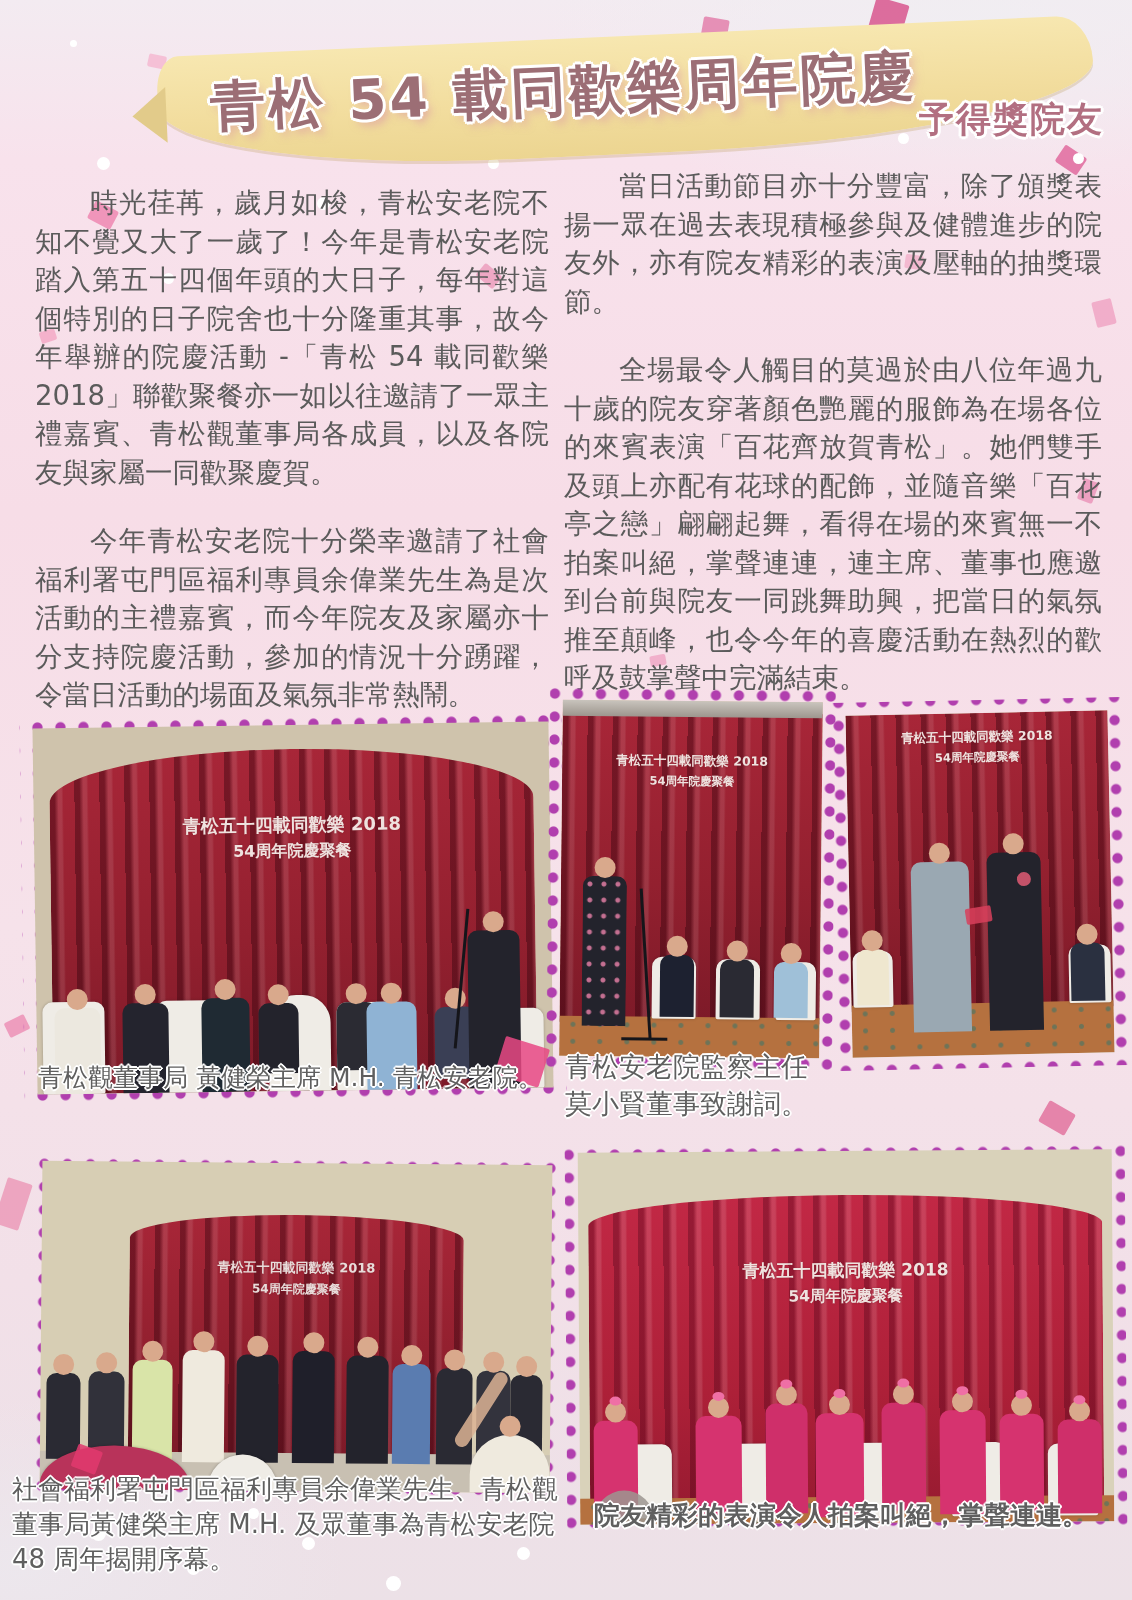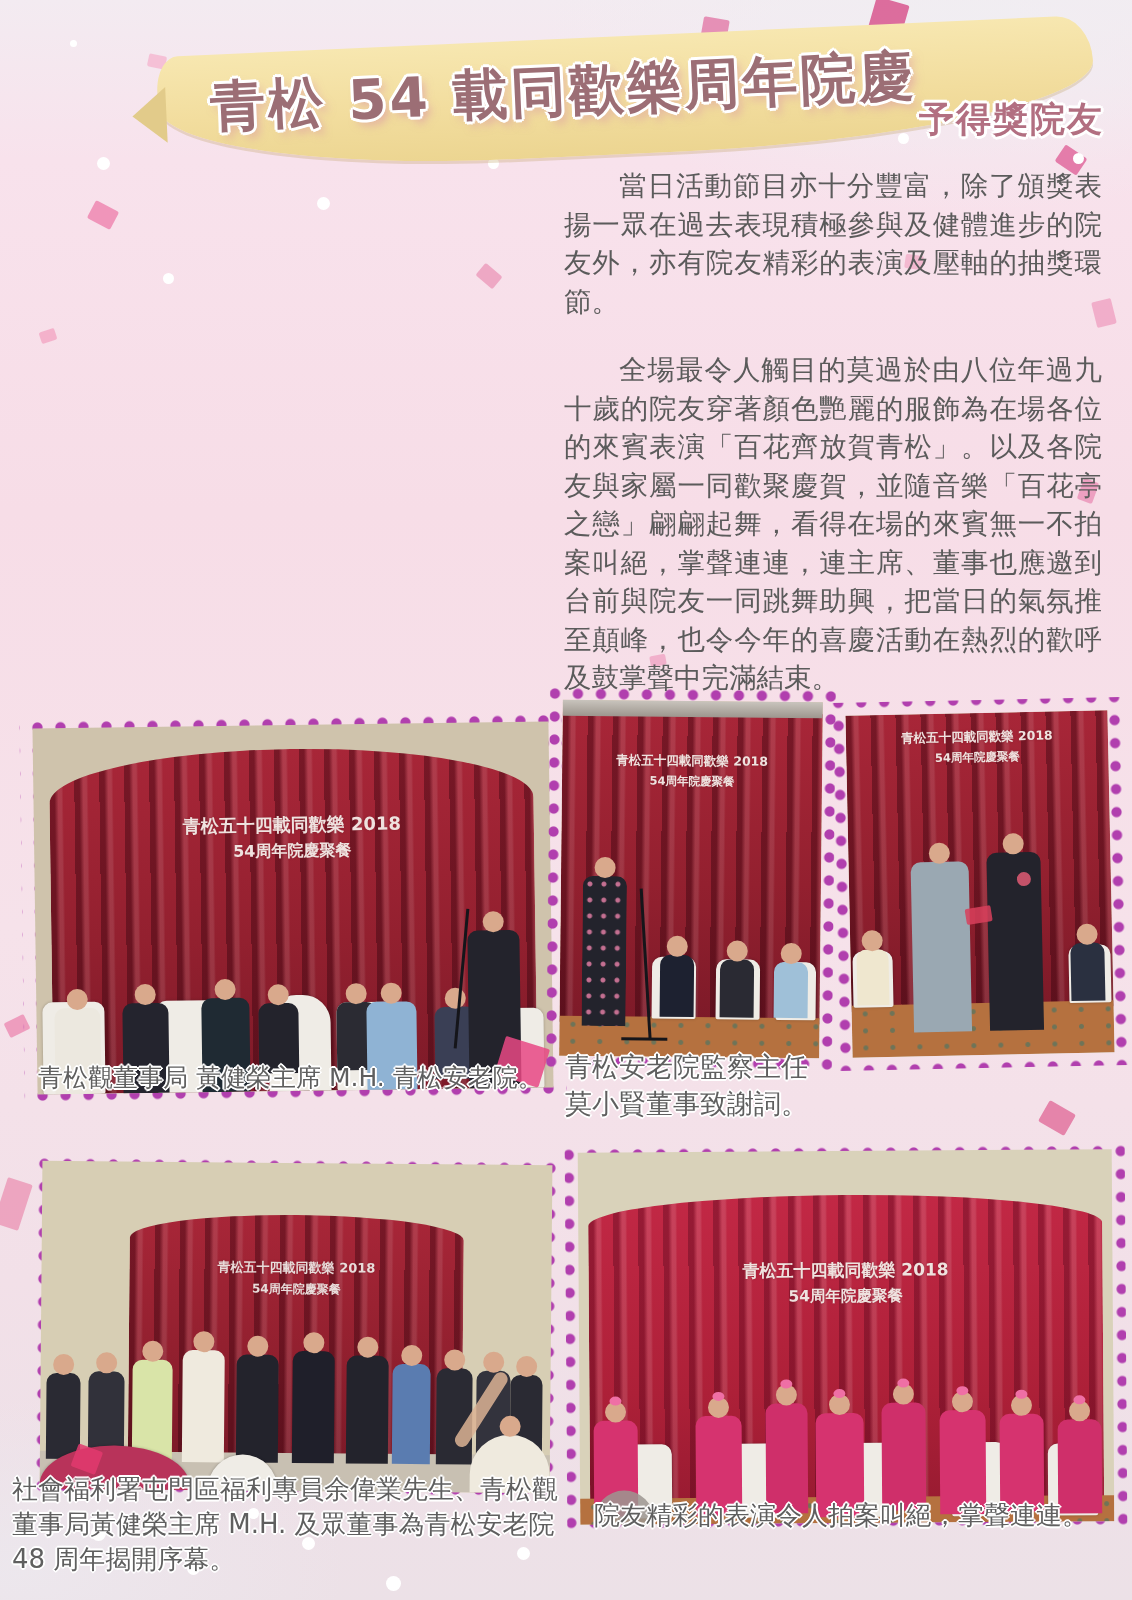--- a/index.html
+++ b/index.html
@@ -83,23 +83,27 @@
   <span class="cf" style="left:0px;top:1180px;width:26px;height:48px;background:#e8749f;transform:rotate(18deg);opacity:.55;"></span>
 
   <span class="dotscatter" style="left:70px;top:40px;box-shadow:140px 30px 0 3px #fff,255px 75px 0 2px #fff,360px 18px 0 4px #fff,505px 60px 0 2px #fff,250px 160px 0 3px #fff,95px 235px 0 2px #fff,420px 120px 0 2px #fff,30px 120px 0 3px #fff,830px 95px 0 2px #fff,935px 25px 0 3px #fff,1005px 115px 0 2px #fff;"></span>
   <span class="dotscatter" style="left:40px;top:1495px;box-shadow:55px 35px 0 4px #fff,150px 70px 0 3px #fff,265px 45px 0 3px #fff,350px 85px 0 4px #fff,480px 55px 0 3px #fff,555px 20px 0 2px #fff,210px 15px 0 2px #fff;"></span>
 
   <div class="ribbon">
     <h1 class="page-title">青松 54 載同歡樂周年院慶</h1>
   </div>
   <div class="org">予得獎院友</div>
 
+  <div class="col col-left">
+    <p>時光荏苒，歲月如梭，青松安老院不知不覺又大了一歲了！今年是青松安老院踏入第五十四個年頭的大日子，每年對這個特別的日子院舍也十分隆重其事，故今年舉辦的院慶活動 -「青松 54 載同歡樂 2018」聯歡聚餐亦一如以往邀請了一眾主禮嘉賓、青松觀董事局各成員，以及各院友與家屬一同歡聚慶賀。</p>
+    <p>今年青松安老院十分榮幸邀請了社會福利署屯門區福利專員余偉業先生為是次活動的主禮嘉賓，而今年院友及家屬亦十分支持院慶活動，參加的情況十分踴躍，令當日活動的場面及氣氛非常熱鬧。</p>
+  </div>
   <div class="col col-right">
     <p>當日活動節目亦十分豐富，除了頒獎表揚一眾在過去表現積極參與及健體進步的院友外，亦有院友精彩的表演及壓軸的抽獎環節。</p>
-    <p>全場最令人觸目的莫過於由八位年過九十歲的院友穿著顏色艷麗的服飾為在場各位的來賓表演「百花齊放賀青松」。以及各院友與家屬一同歡聚慶賀，並隨音樂「百花亭之戀」翩翩起舞，看得在場的來賓無一不拍案叫絕，掌聲連連，連主席、董事也應邀到台前與院友一同跳舞助興，把當日的氣氛推至顛峰，也令今年的喜慶活動在熱烈的歡呼及鼓掌聲中完滿結束。</p>
+    <p>全場最令人觸目的莫過於由八位年過九十歲的院友穿著顏色艷麗的服飾為在場各位的來賓表演「百花齊放賀青松」。她們雙手及頭上亦配有花球的配飾，並隨音樂「百花亭之戀」翩翩起舞，看得在場的來賓無一不拍案叫絕，掌聲連連，連主席、董事也應邀到台前與院友一同跳舞助興，把當日的氣氛推至顛峰，也令今年的喜慶活動在熱烈的歡呼及鼓掌聲中完滿結束。</p>
   </div>
 
   <figure class="photo" style="left:22px;top:712px;width:516px;height:366px;margin:0;transform:rotate(-0.8deg);">
     <div class="scene">
       <div class="curtain" style="left:16px;right:16px;top:24px;bottom:0;border-radius:50% 50% 0 0 / 15% 15% 0 0;"></div>
       <div class="sb" style="top:88px;font-size:18px;">
         <div class="l1">青松五十四載同歡樂 2018</div>
         <div class="l2" style="font-size:16px;">54周年院慶聚餐</div>
       </div>
       <span class="ch" style="left:6px;bottom:0;width:62px;height:92px;"></span>
@@ -207,15 +211,15 @@
       <span class="p flower" style="--c:#d6336f;left:116px;bottom:8px;width:46px;height:100px;"></span>
       <span class="p flower" style="--c:#cf2f6a;left:186px;bottom:10px;width:42px;height:110px;"></span>
       <span class="p flower" style="--c:#d6336f;left:236px;bottom:6px;width:48px;height:104px;"></span>
       <span class="p flower" style="--c:#cf2f6a;left:302px;bottom:12px;width:44px;height:108px;"></span>
       <span class="p flower" style="--c:#d6336f;left:360px;bottom:8px;width:46px;height:104px;"></span>
       <span class="p flower" style="--c:#d6336f;left:420px;bottom:10px;width:44px;height:98px;"></span>
       <span class="p flower" style="--c:#cf2f6a;left:478px;bottom:8px;width:44px;height:94px;"></span>
       <span class="cf" style="left:14px;bottom:0;width:60px;height:34px;background:#9c9690;border-radius:30px 30px 0 0;"></span>
     </div>
   </figure>
-  <figcaption class="cap" style="left:594px;top:1498px;width:512px;white-space:nowrap;font-size:26px;">院友精彩的表演令人拍案叫絕，掌聲連連。</figcaption>
+  <figcaption class="cap" style="left:594px;top:1498px;width:512px;white-space:nowrap;font-size:26px;font-weight:bold;">院友精彩的表演令人拍案叫絕，掌聲連連。</figcaption>
 
 </div>
 
 </body></html>

